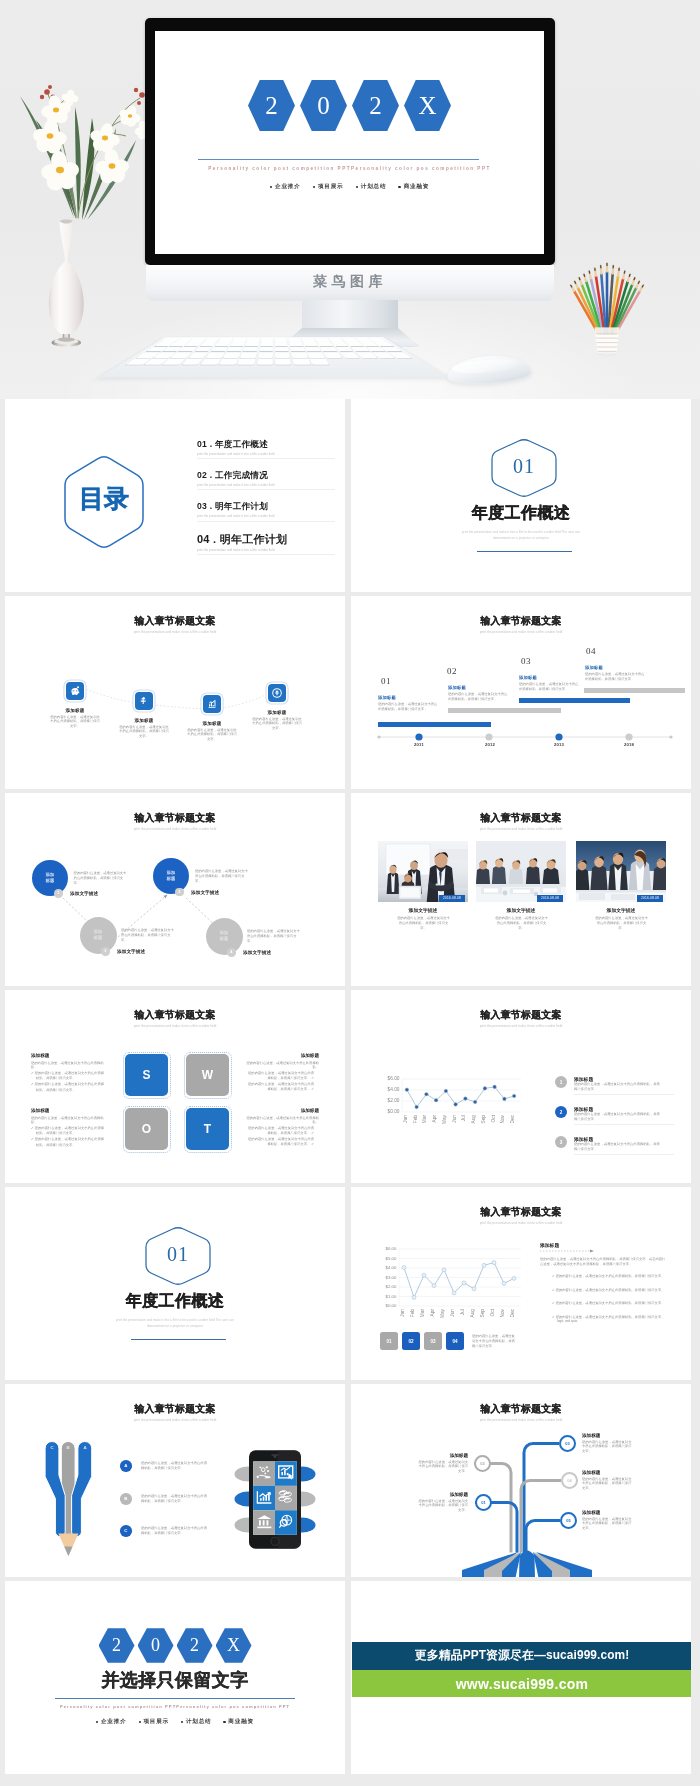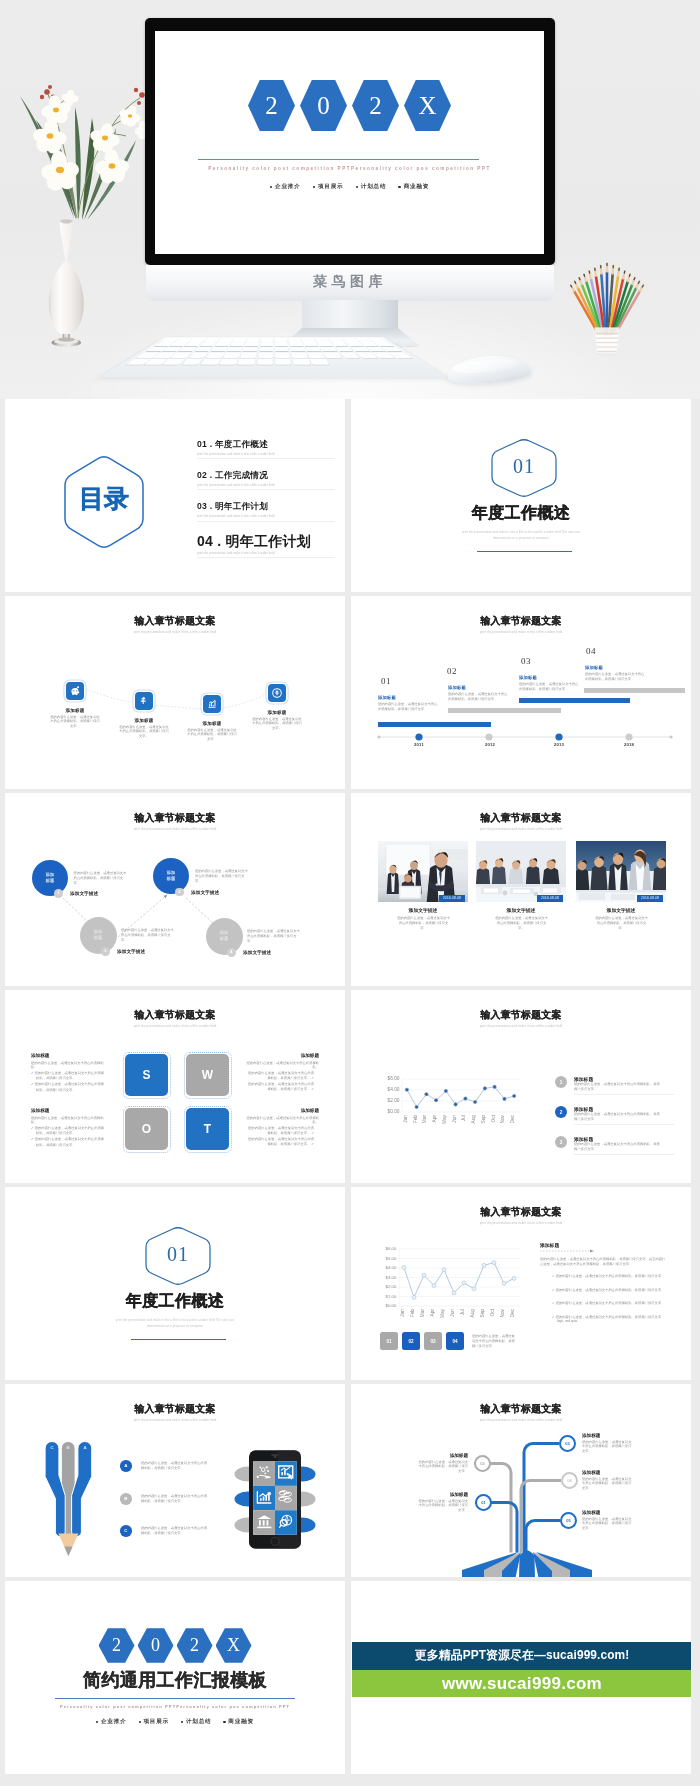--- a/index.html
+++ b/index.html
@@ -422,21 +422,21 @@
     <div style="font-size:8.6px;font-weight:700;color:#1c1c1c;letter-spacing:.25px;white-space:nowrap;line-height:1;"><span>02</span><span> . </span><span>工作完成情况</span></div>
     <div class="tiny" style="margin-top:3px;font-size:3.1px;color:#c3c3c3;">print the presentation and make it into a film a wider field</div>
     <div style="margin-top:2px;height:1px;background:#eee;width:138px;"></div>
   </div>
   <div style="position:absolute;left:192px;top:103.4px;width:140px;">
     <div style="font-size:8.6px;font-weight:700;color:#1c1c1c;letter-spacing:.25px;white-space:nowrap;line-height:1;"><span>03</span><span> . </span><span>明年工作计划</span></div>
     <div class="tiny" style="margin-top:3px;font-size:3.1px;color:#c3c3c3;">print the presentation and make it into a film a wider field</div>
     <div style="margin-top:2px;height:1px;background:#eee;width:138px;"></div>
   </div>
   <div style="position:absolute;left:192px;top:134.6px;width:140px;">
-    <div style="font-size:14px;font-weight:700;color:#1c1c1c;letter-spacing:.25px;white-space:nowrap;line-height:1;"><span>04</span><span> . </span><span>明年工作计划</span></div>
+    <div style="font-size:11px;font-weight:700;color:#1c1c1c;letter-spacing:.25px;white-space:nowrap;line-height:1;"><span>04</span><span> . </span><span>明年工作计划</span></div>
     <div class="tiny" style="margin-top:3px;font-size:3.1px;color:#c3c3c3;">print the presentation and make it into a film a wider field</div>
     <div style="margin-top:2px;height:1px;background:#eee;width:138px;"></div>
   </div>
 </div>
 <div class="slide" style="left:351px;top:399px;">
   <svg width="70" height="66" viewBox="0 0 70 66" style="position:absolute;left:138px;top:36px;">
     <path d="M29.6 6.0 Q35.0 3.5 40.4 6.0 L61.6 15.7 Q67.0 18.2 67.0 24.2 L67.0 41.8 Q67.0 47.8 61.6 50.3 L40.4 60.0 Q35.0 62.5 29.6 60.0 L8.4 50.3 Q3.0 47.8 3.0 41.8 L3.0 24.2 Q3.0 18.2 8.4 15.7 Z" fill="none" stroke="#2e6ca9" stroke-width="1.25"></path>
   </svg>
   <div style="position:absolute;left:138px;top:57px;width:70px;text-align:center;color:#2a6aa8;font-size:20px;line-height:1;font-family:'Liberation Serif',serif;letter-spacing:1px;">01</div>
   <div style="position:absolute;left:0;right:0;top:106px;text-align:center;color:#1f1f1f;font-size:16px;font-weight:700;letter-spacing:.4px;line-height:1;-webkit-text-stroke:.35px #1f1f1f;">年度工作概述</div>
@@ -1076,21 +1076,21 @@
     <div style="width:36px;height:35px;background:#2a6fc0;clip-path:polygon(26% 1%,74% 1%,100% 50%,74% 99%,26% 99%,0% 50%);display:flex;align-items:center;justify-content:center;color:#fff;font-size:18px;font-family:'Liberation Serif',serif;">
           <span>0</span>
         </div>
     <div style="width:36px;height:35px;background:#2a6fc0;clip-path:polygon(26% 1%,74% 1%,100% 50%,74% 99%,26% 99%,0% 50%);display:flex;align-items:center;justify-content:center;color:#fff;font-size:18px;font-family:'Liberation Serif',serif;">
           <span>2</span>
         </div>
     <div style="width:36px;height:35px;background:#2a6fc0;clip-path:polygon(26% 1%,74% 1%,100% 50%,74% 99%,26% 99%,0% 50%);display:flex;align-items:center;justify-content:center;color:#fff;font-size:18px;font-family:'Liberation Serif',serif;">
           <span>X</span>
         </div>
   </div>
-  <div style="position:absolute;left:0;right:0;top:90px;text-align:center;color:#2b2b2b;font-size:18px;font-weight:700;letter-spacing:.4px;line-height:1;-webkit-text-stroke:.35px #2b2b2b;">简约通用工作汇报模板</div>
+  <div style="position:absolute;left:0;right:0;top:90px;text-align:center;color:#2b2b2b;font-size:18px;font-weight:700;letter-spacing:.4px;line-height:1;-webkit-text-stroke:.35px #2b2b2b;">并选择只保留文字</div>
   <div style="position:absolute;left:50px;top:117px;width:240px;height:1.2px;background:#4a7fbe;"></div>
   <div style="position:absolute;left:0;right:0;top:123px;text-align:center;color:#b09292;font-size:4.1px;font-weight:700;letter-spacing:1.05px;">Personality color post competition PPTPersonality color pos competition PPT</div>
   <div style="position:absolute;left:0;right:0;top:137px;display:flex;justify-content:center;gap:12px;color:#3a3a3a;font-size:5.6px;font-weight:700;letter-spacing:.8px;">
     <span style="display:inline-flex;align-items:center;gap:2.5px;">
           <i style="width:2.4px;height:2.4px;border-radius:50%;background:#2b2b2b;display:inline-block;"></i>
           <span>企业推介</span>
         </span>
     <span style="display:inline-flex;align-items:center;gap:2.5px;">
           <i style="width:2.4px;height:2.4px;border-radius:50%;background:#2b2b2b;display:inline-block;"></i>
           <span>项目展示</span>
@@ -1103,17 +1103,17 @@
           <i style="width:2.4px;height:2.4px;border-radius:50%;background:#2b2b2b;display:inline-block;"></i>
           <span>商业融资</span>
         </span>
   </div>
 </div>
 <div class="slide" style="left:351px;top:1581px;">
   <div style="position:absolute;left:1px;top:61px;width:340px;height:28px;background:#0c4a6e;display:flex;align-items:center;justify-content:center;">
     <span style="color:#fff;font-size:11.9px;font-weight:700;letter-spacing:.1px;">更多精品PPT资源尽在—sucai999.com!</span>
   </div>
   <div style="position:absolute;left:1px;top:89px;width:340px;height:27px;background:#8cc63f;display:flex;align-items:center;justify-content:center;">
-    <span style="color:#fff;font-size:17px;font-weight:700;letter-spacing:.3px;">www.sucai999.com</span>
+    <span style="color:#fff;font-size:14px;font-weight:700;letter-spacing:.3px;">www.sucai999.com</span>
   </div>
 </div>
 
 </div>
 
 </body></html>

